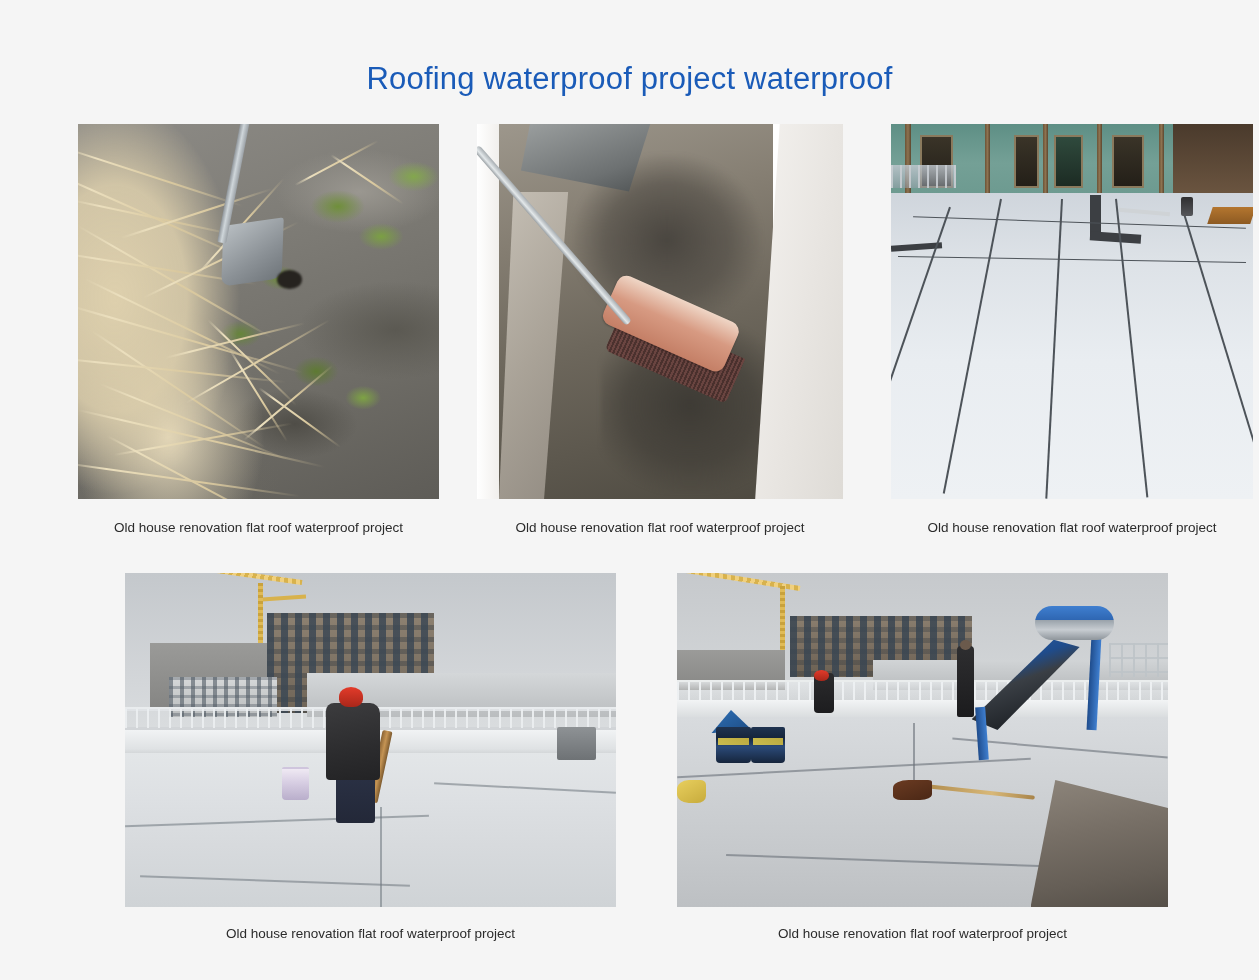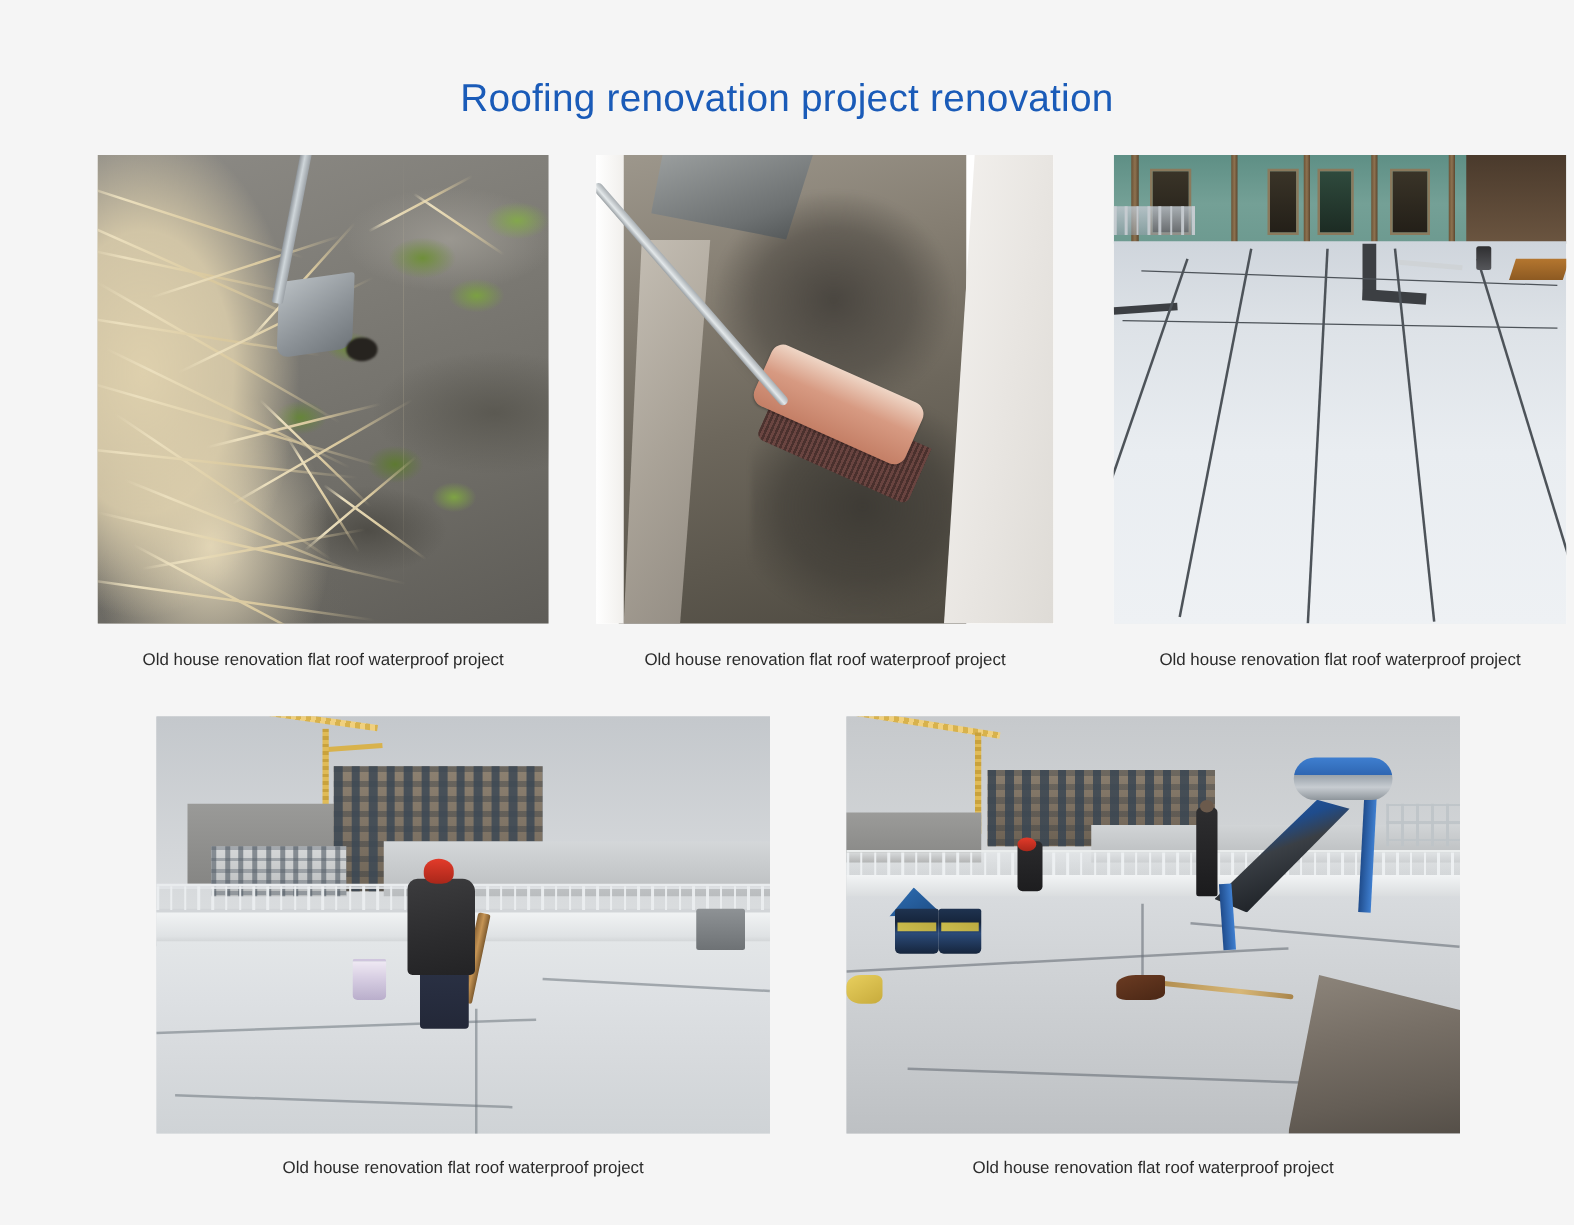--- a/index.html
+++ b/index.html
@@ -428,21 +428,21 @@
     background:
       repeating-linear-gradient(90deg, rgba(190,196,200,.9) 0 2px, rgba(0,0,0,0) 2px 12px),
       repeating-linear-gradient(180deg, rgba(190,196,200,.9) 0 2px, rgba(0,0,0,0) 2px 14px);
   }
 </style>
 </head>
 <body>
 
 <div class="page">
 
-  <h1 class="page-title">Roofing renovation project renovation</h1>
+  <h1 class="page-title">Roofing waterproof project waterproof</h1>
 
   <figure class="fig" style="left:38px; top:108px; width:361px; height:430px;">
     <div class="frame" style="width:361px; height:375px;">
       <div class="photo p1">
         <div class="ly soil"></div>
         <div class="ly greens"></div>
         <div class="ly straw-mass"></div>
         <div class="ly blades">
           <div class="blade" style="left:-4%; top:6%;  width:52%; transform:rotate(18deg);"></div>
           <div class="blade" style="left:-6%; top:13%; width:58%; transform:rotate(24deg);"></div>

